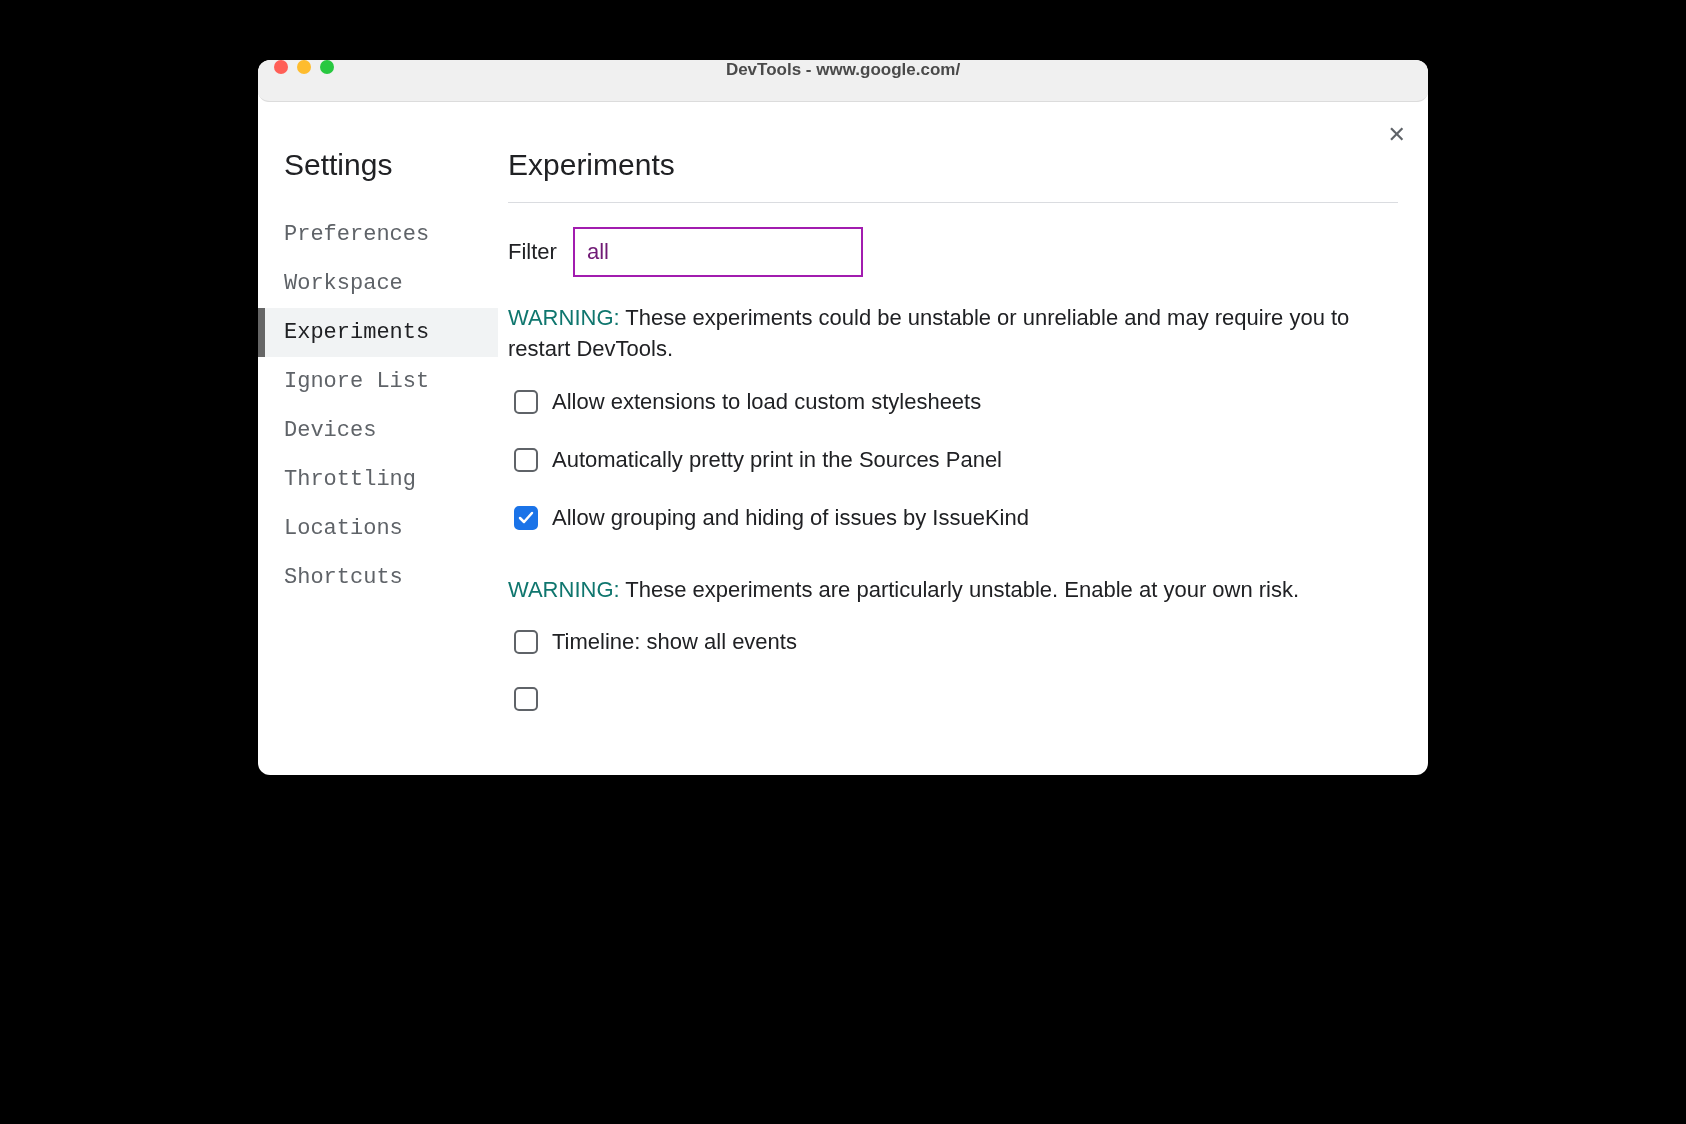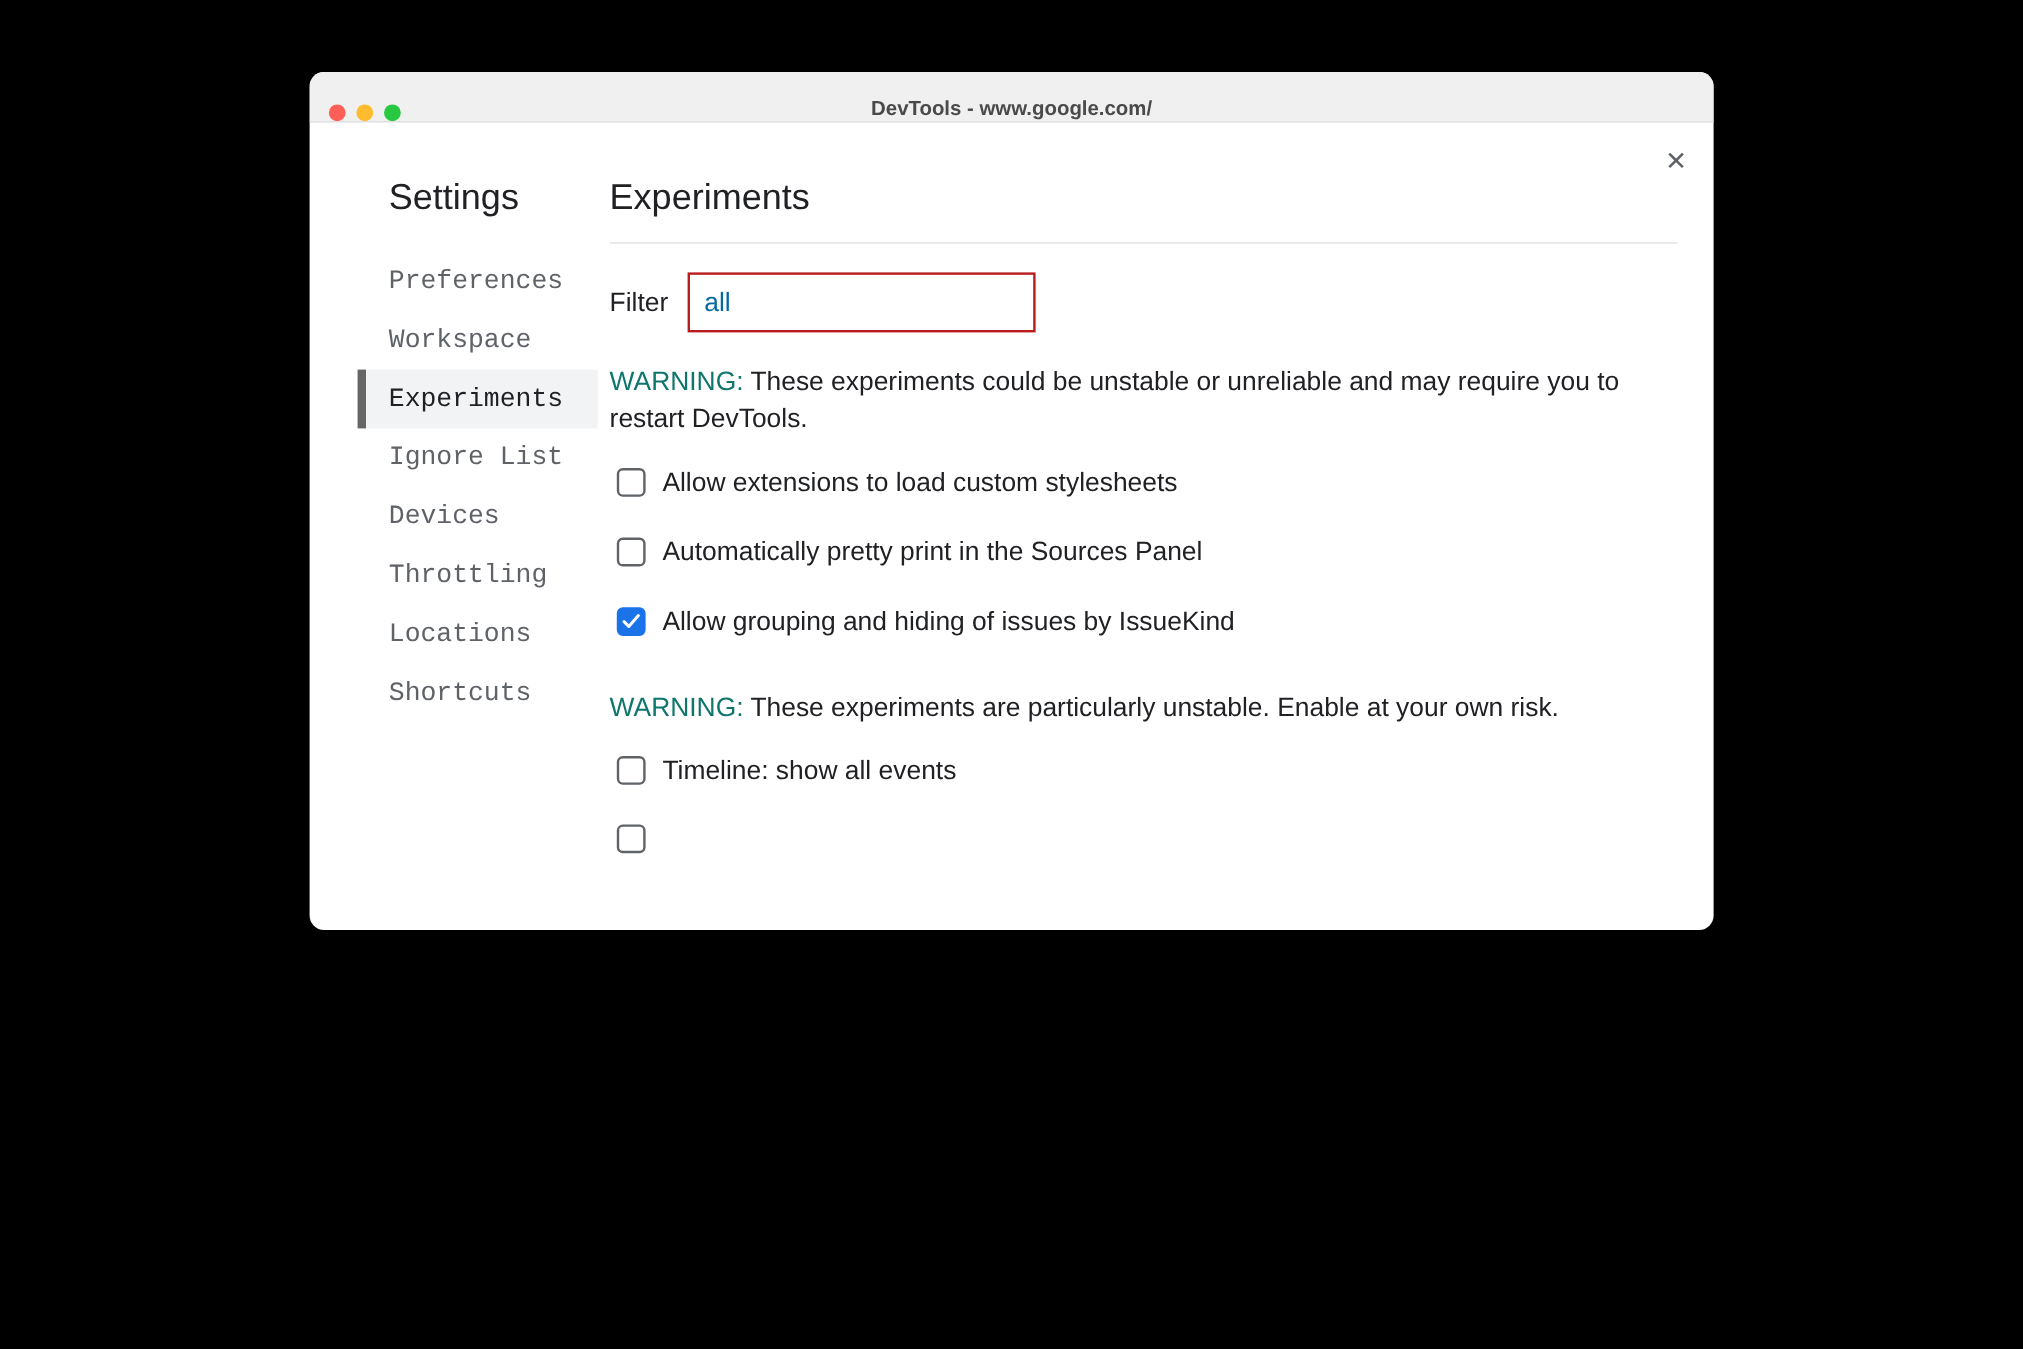--- a/index.html
+++ b/index.html
@@ -25,22 +25,23 @@
       overflow: hidden;
       box-shadow: 0 20px 60px rgba(0,0,0,0.5);
       display: flex;
       flex-direction: column;
     }
     .titlebar {
       height: 42px;
       background: #f0f0f0;
       border-bottom: 1px solid #dcdcdc;
       display: flex;
-      align-items: flex-end;
+      align-items: flex-start;
       position: relative;
+      border-radius: 11px;
     }
     .traffic {
       display: flex;
       gap: 9px;
       margin-left: 16px;
     }
     .light {
       width: 14px;
       height: 14px;
       border-radius: 50%;
@@ -70,21 +71,20 @@
       font-size: 22px;
       color: #5f6368;
       cursor: pointer;
       font-weight: 400;
       line-height: 1;
     }
     .sidebar {
       width: 240px;
       padding-top: 46px;
       flex-shrink: 0;
-      padding-left: 40px;
     }
     .sidebar-title {
       font-size: 30px;
       font-weight: 400;
       color: #202124;
       padding-left: 26px;
       margin-bottom: 28px;
     }
     .nav-item {
       font-size: 22px;
@@ -129,25 +129,25 @@
       margin-bottom: 26px;
     }
     .filter-label {
       font-size: 22px;
       color: #202124;
       text-align: center;
     }
     .filter-input {
       width: 290px;
       height: 50px;
-      border: 2px solid #b91c1c;
+      border: 2px solid #a21caf;
       font-size: 22px;
       padding: 0 12px;
       outline: none;
-      color: #0369a1;
+      color: #701a75;
     }
     .warning {
       font-size: 22px;
       color: #202124;
       line-height: 1.4;
       margin-bottom: 24px;
     }
     .warning-prefix {
       color: #0f766e;
       font-weight: 400;

